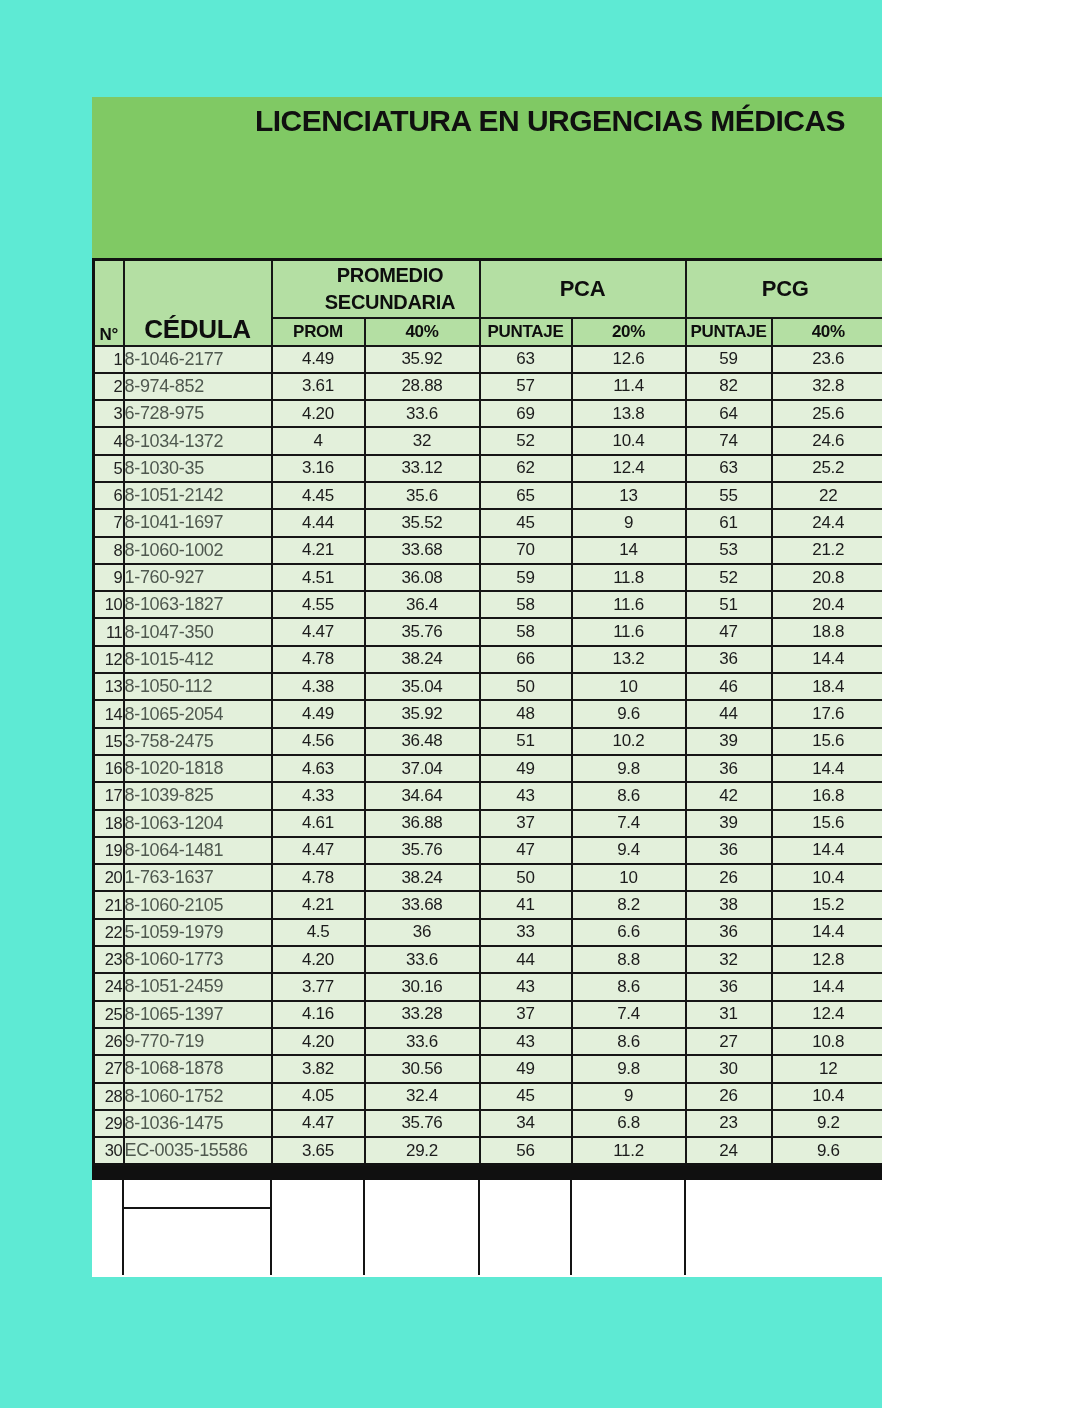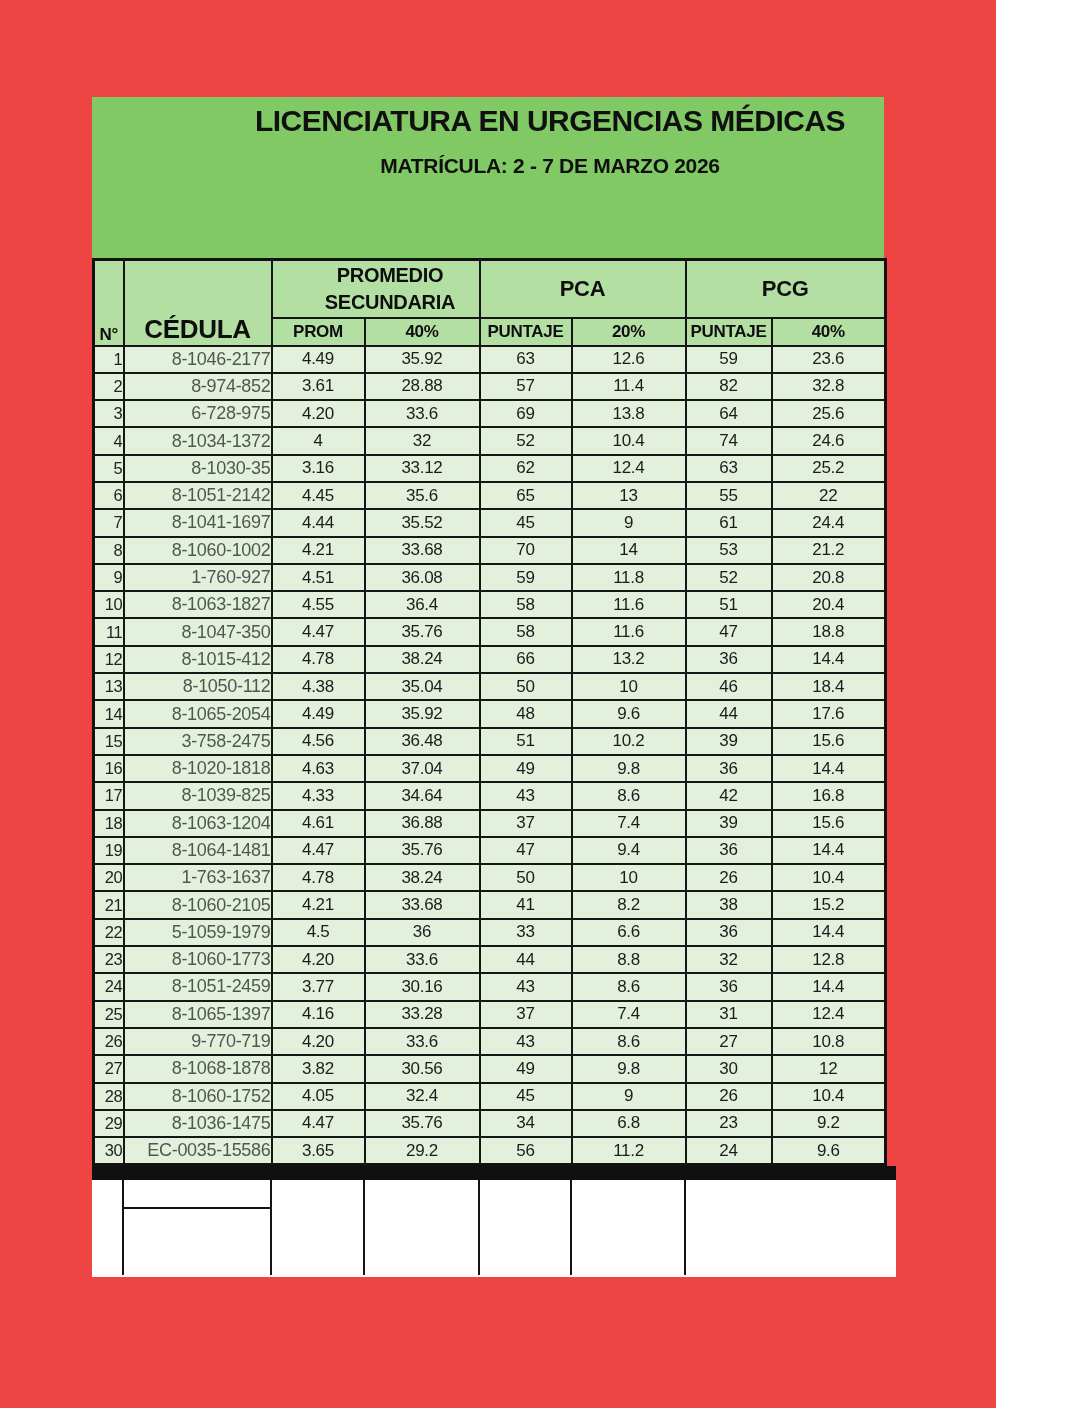--- a/index.html
+++ b/index.html
@@ -1,18 +1,18 @@
 <!DOCTYPE html>
 <html style="--banner_green: #80C964; --header_green: #B4DFA3; --row_green: #E3F0DB; --border_black: #141414;"><head>
 <meta charset="utf-8">
 <title>Document</title>
 <style>
   html,body { margin:0; padding:0; background:#ffffff; }
   .page {
-    position:relative; width:996px; height:1408px; background:#ef4444;
+    position:relative; width:882px; height:1408px; background:#5eead4;
     font-family:"Liberation Sans", sans-serif; color:#1c1c1c; overflow:hidden;
   }
   .banner {
     position:absolute; left:92px; top:97px; width:792px; height:161px;
     background:var(--banner_green,#80C964);
     box-sizing:border-box; padding:6px 0 0 124px; text-align:center;
     color:#101010;
   }
   .banner .t1 { font-size:30px; font-weight:bold; line-height:36px; letter-spacing:-0.5px; }
   .banner .t2 { font-size:27px; font-weight:bold; line-height:33px; letter-spacing:-0.5px; }
@@ -36,38 +36,37 @@
   tr.sub-row { height:28px; }
   tbody tr { height:27.3px; }
 
   th.corner { vertical-align:bottom; padding-bottom:4px; font-size:17px; font-weight:bold; text-align:center; }
   th.corner.ced { font-size:26px; }
   th.grp { font-size:22px; font-weight:bold; text-align:center; vertical-align:middle; }
   th.grp .gl { line-height:27px; font-size:20px;margin-left:29px; }
   th.sub { font-size:17px; font-weight:bold; text-align:center; vertical-align:middle; }
 
   td.num { text-align:right; padding-right:4px; font-size:16.5px; color:#222; }
-  td.ced { text-align:right; padding-left:6px; font-size:18px; color:#4f584f;margin-left:40px; }
+  td.ced { text-align:left; padding-left:6px; font-size:18px; color:#4f584f;margin-left:40px; }
   td.val { text-align:center; font-size:17px; color:#1c1c1c; }
 
   .black-bar { width:804px; height:14px; background:#101010; }
 
   .ghost { position:relative; width:804px; height:97px; background:#fff; }
   .ghost .vline { position:absolute; top:0; width:2px; height:95px; background:#141414; }
   .ghost .hline { position:absolute; top:27px; left:30px; width:150px; height:2px; background:#141414; }
 </style>
 </head>
 <body>
 
 <div class="page">
 
   <div class="banner">
     <div class="t1">LICENCIATURA EN URGENCIAS MÉDICAS</div>
     <div class="gap"></div>
-    <div class="t4">MATRÍCULA: 2 - 7  DE MARZO 2026</div>
   </div>
 
   <div class="table-wrap">
     <table class="adm">
       <colgroup>
         <col style="width:30px">
           <col style="width:148px">
         <col style="width:93px">
           <col style="width:115px">
         <col style="width:92px">

